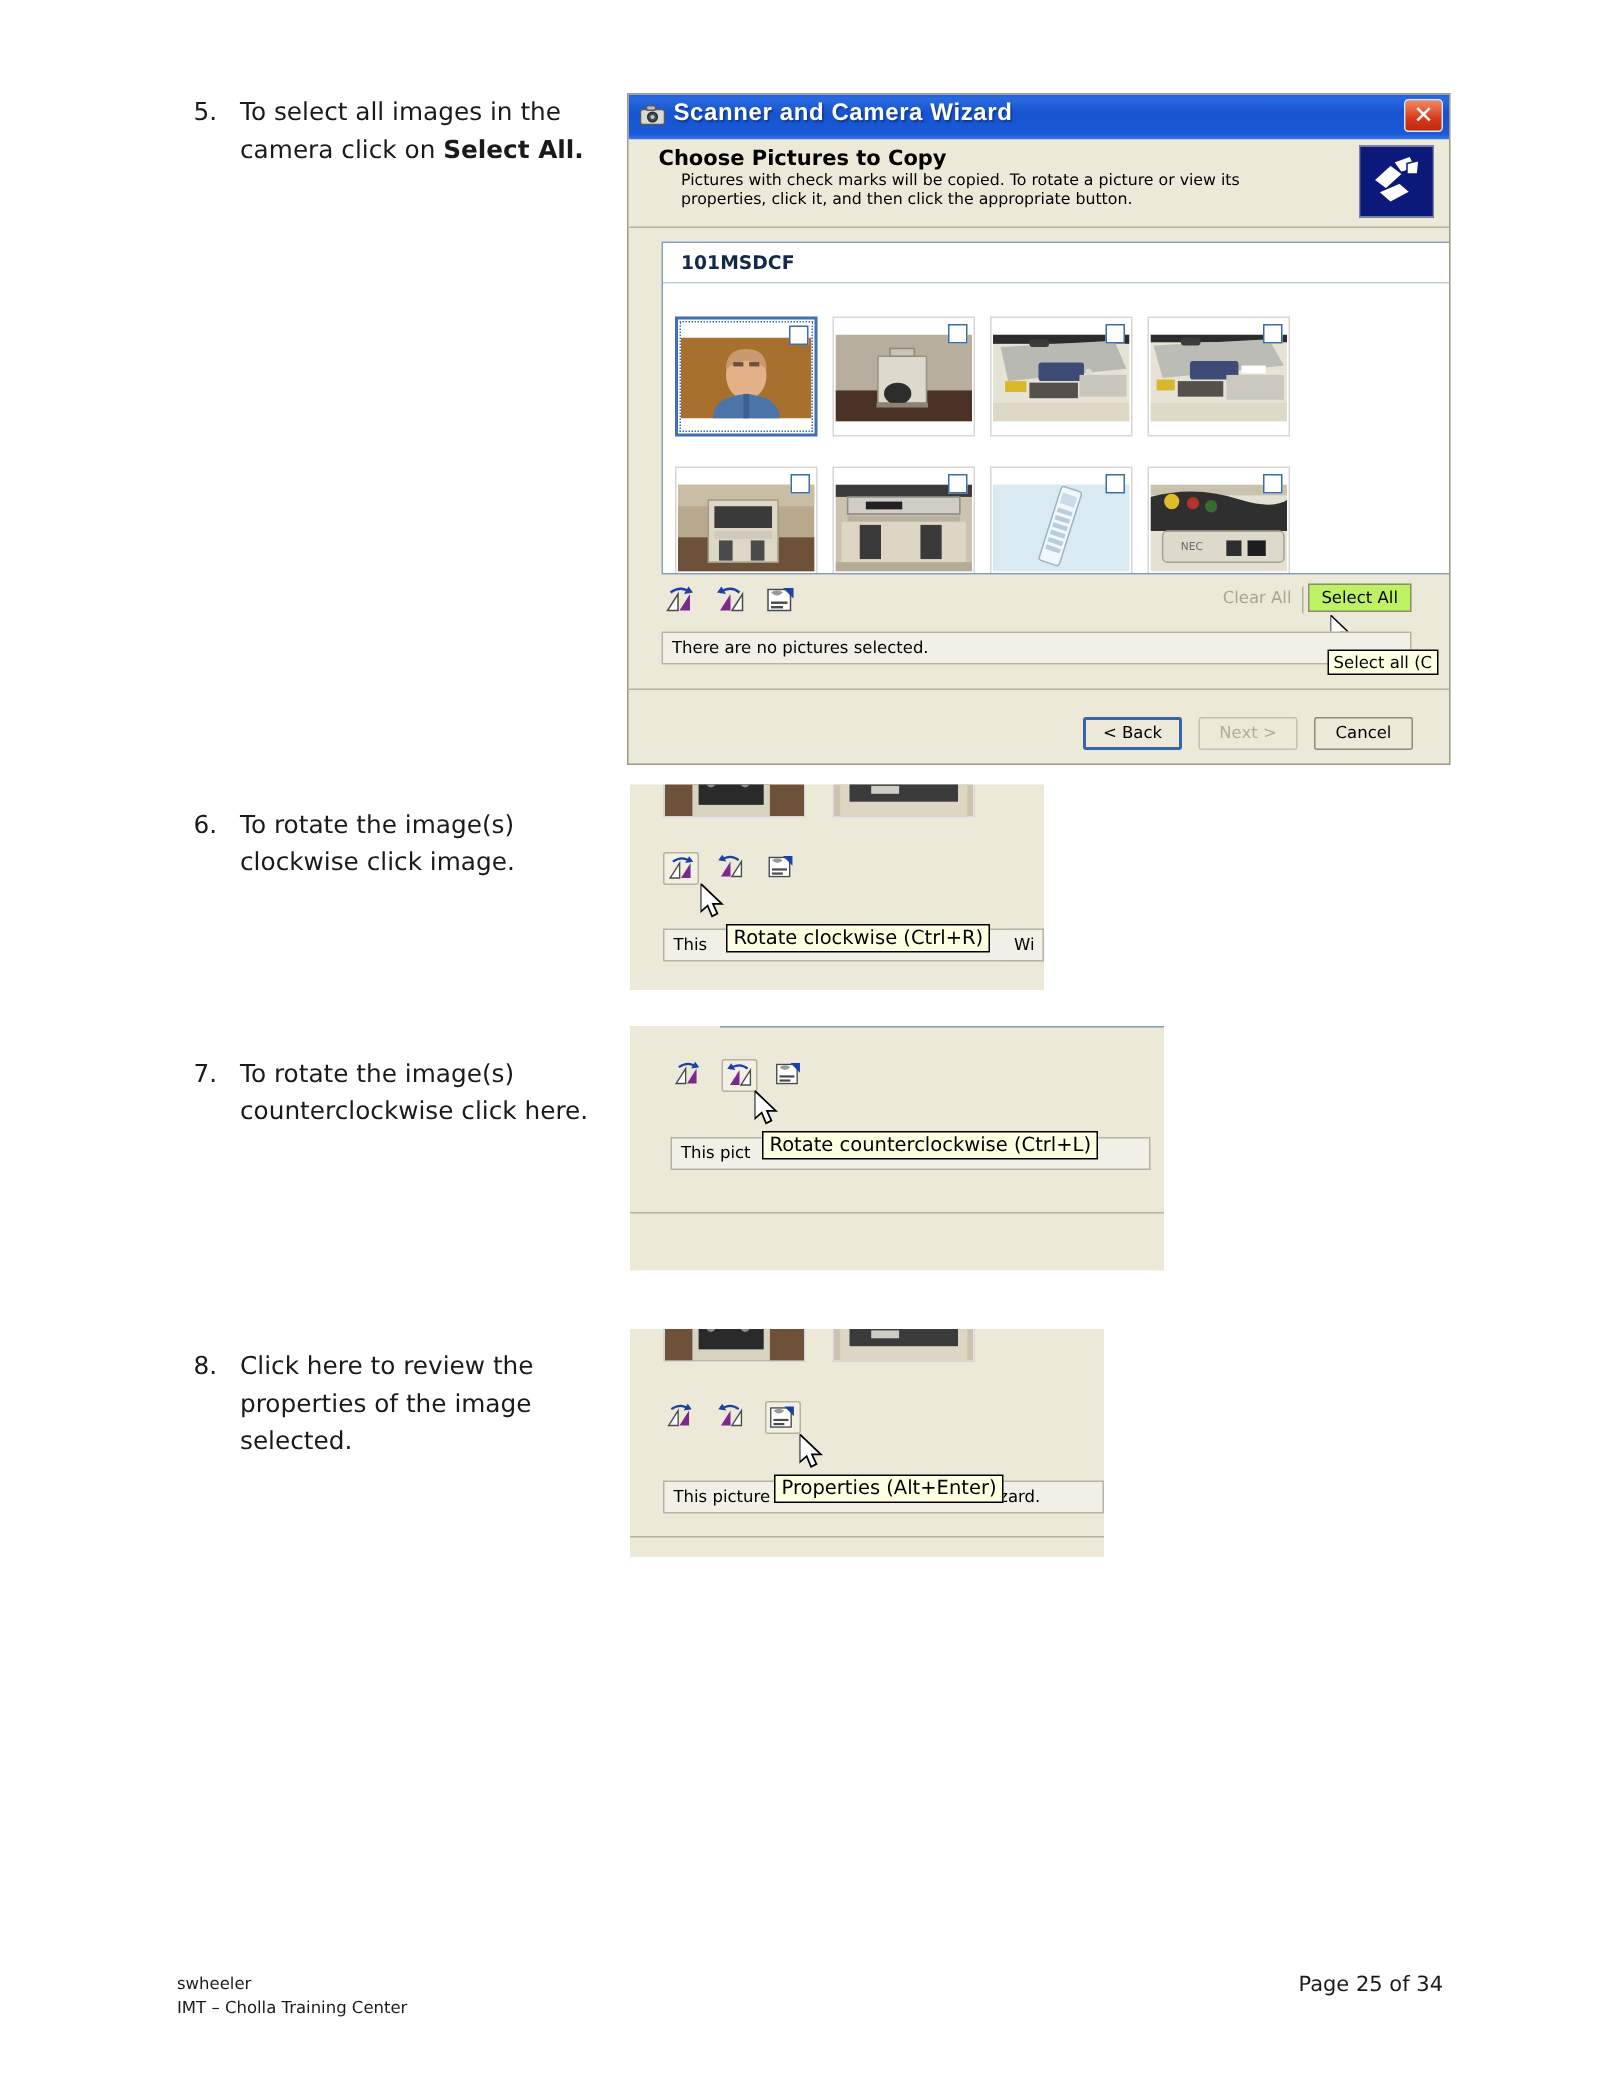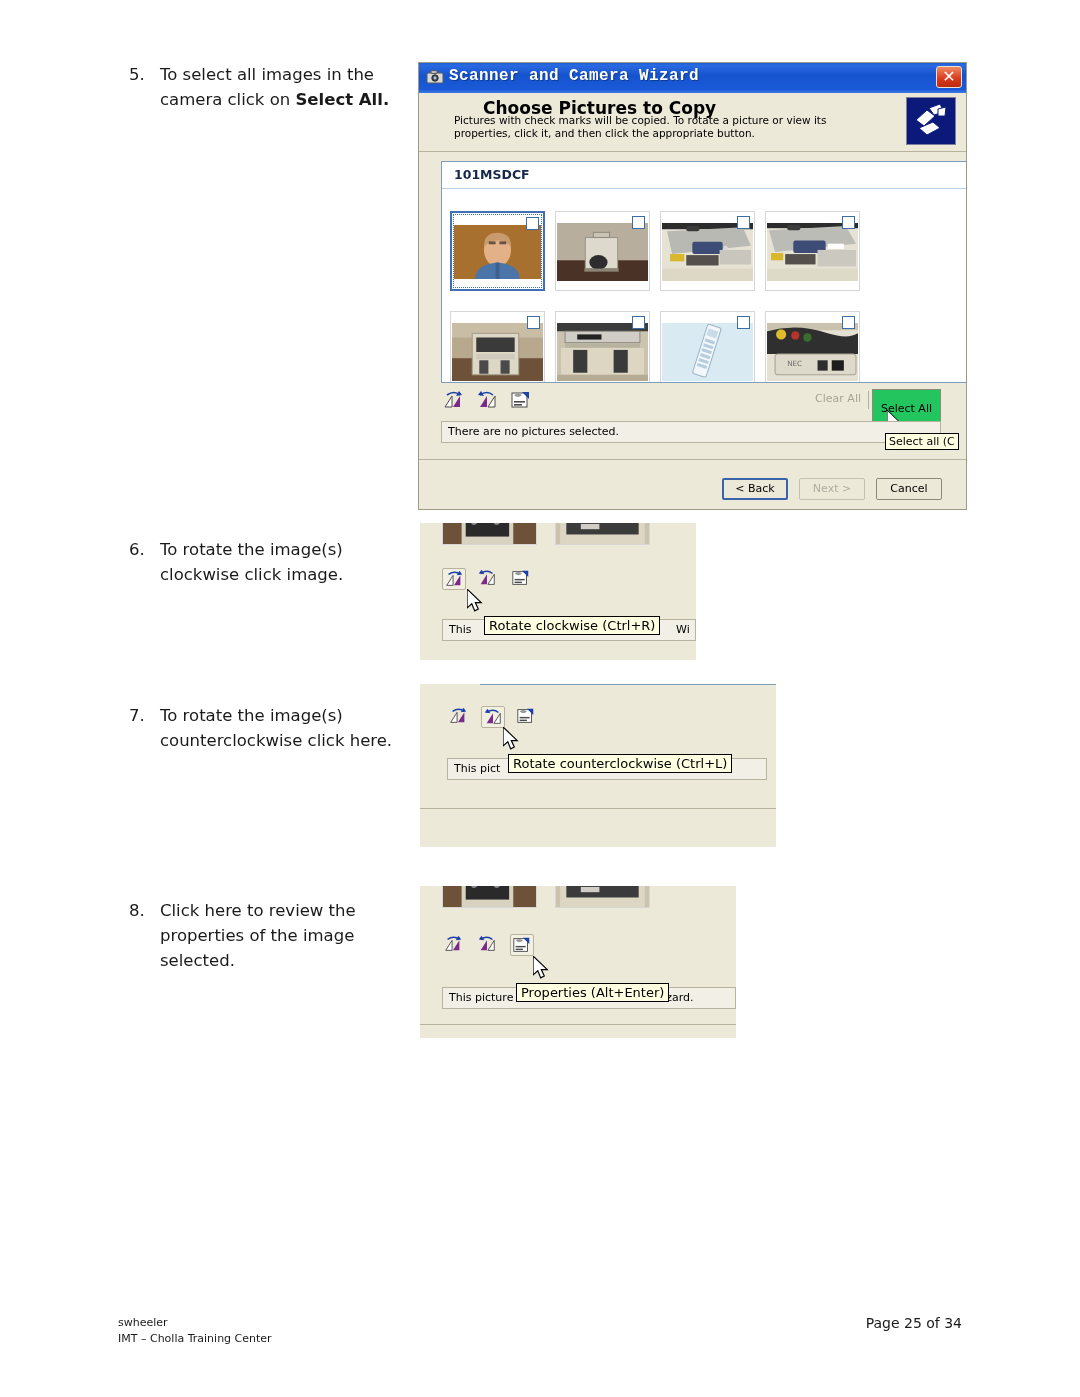--- a/index.html
+++ b/index.html
@@ -21,32 +21,32 @@
 
   
   .wizard{position:absolute;left:418px;top:62px;width:549px;height:448px;
     background:#ece9d8;border:1px solid #9d9a85;box-sizing:border-box;
     overflow:hidden;}
   .titlebar{height:30px;width:100%;
     background:linear-gradient(to bottom,#1f5ed4 0%,#2a6ae0 8%,#1653cf 42%,#1a5ad8 88%,#3d7ae6 100%);
     position:relative;}
   .title-cam{position:absolute;left:7px;top:6px;width:18px;height:16px;}
   .title-text{position:absolute;left:30px;top:4px;color:#fff;font-weight:bold;
-    font-size:16px;letter-spacing:.4px;font-family:Liberation Mono, monospace;
+    font-size:16px;letter-spacing:.4px;font-family:Liberation Sans, sans-serif;
     text-shadow:1px 1px 1px rgba(0,0,0,.35);}
   .close-btn{position:absolute;right:4px;top:3px;width:26px;height:22px;
     background:linear-gradient(to bottom,#f08a62,#d9391a 60%,#bb2a10);
     border:1px solid #e8e1d4;border-radius:3px;box-sizing:border-box;
     color:#fff;font-size:16px;font-weight:bold;line-height:20px;text-align:center;}
 
   
   .head-band{position:relative;height:58px;background:#ece9d8;
     border-bottom:1px solid #b7b39c;}
-  .head-title{position:absolute;left:20px;top:5px;font-size:17px;font-weight:bold;
-    color:#000;font-family:"DejaVu Sans",sans-serif;margin-left:44px;}
+  .head-title{position:absolute;left:20px;top:5px;font-size:14px;font-weight:bold;
+    color:#000;font-family:"DejaVu Sans",sans-serif;}
   .head-desc{position:absolute;left:35px;top:21px;width:430px;font-size:10.5px;
     color:#000;line-height:13px;font-family:"DejaVu Sans",sans-serif;}
   .head-icon{position:absolute;right:10px;top:4px;width:50px;height:48px;
     background:#0b1a7a;border:1px solid #7d7d9e;box-sizing:border-box;}
 
   
   .pic-pane{position:absolute;left:22px;top:98px;width:568px;height:222px;
     background:#fff;border:1px solid #7f9db9;box-sizing:border-box;overflow:hidden;}
   .folder-bar{height:26px;border-bottom:1px solid #b9cfe3;position:relative;}
   .folder-name{position:absolute;left:12px;top:5px;font-size:12.5px;font-weight:bold;
@@ -73,22 +73,22 @@
   .sb-down{position:absolute;bottom:0;left:0;}
 
   
   .tb-row{position:absolute;left:22px;top:326px;width:500px;height:28px;}
   .tb-icons{position:absolute;left:0;top:0;display:flex;gap:10px;}
   .tbi{width:24px;height:22px;position:relative;}
   .tbi.hot{background:#f2efe3;border:1px solid #b6b29c;border-radius:2px;box-sizing:border-box;}
   .clearall{position:absolute;right:80px;top:3px;font-size:11px;color:#a7a498;
     font-family:"DejaVu Sans",sans-serif;}
   .tb-sep{position:absolute;right:72px;top:2px;width:1px;height:18px;background:#b5b1a0;}
-  .selall{position:absolute;right:0px;top:0px;padding:12px 8px;font-size:11px;color:#000;
-    background:#22c55e;border:1px solid #8d8a78;box-sizing:border-box;
+  .selall{position:absolute;right:0px;top:0px;padding:2px 8px;font-size:11px;color:#000;
+    background:#bef264;border:1px solid #8d8a78;box-sizing:border-box;
     font-family:"DejaVu Sans",sans-serif;}
 
   
   .status{position:absolute;left:22px;top:358px;width:500px;height:22px;background:#f1efe6;
     border:1px solid #b6b39f;box-sizing:border-box;}
   .status span{position:absolute;left:6px;top:3px;font-size:11px;color:#000;
     font-family:"DejaVu Sans",sans-serif;}
 
   .sepline{position:absolute;left:0;right:0;top:396px;height:1px;background:#b7b39c;}
 

